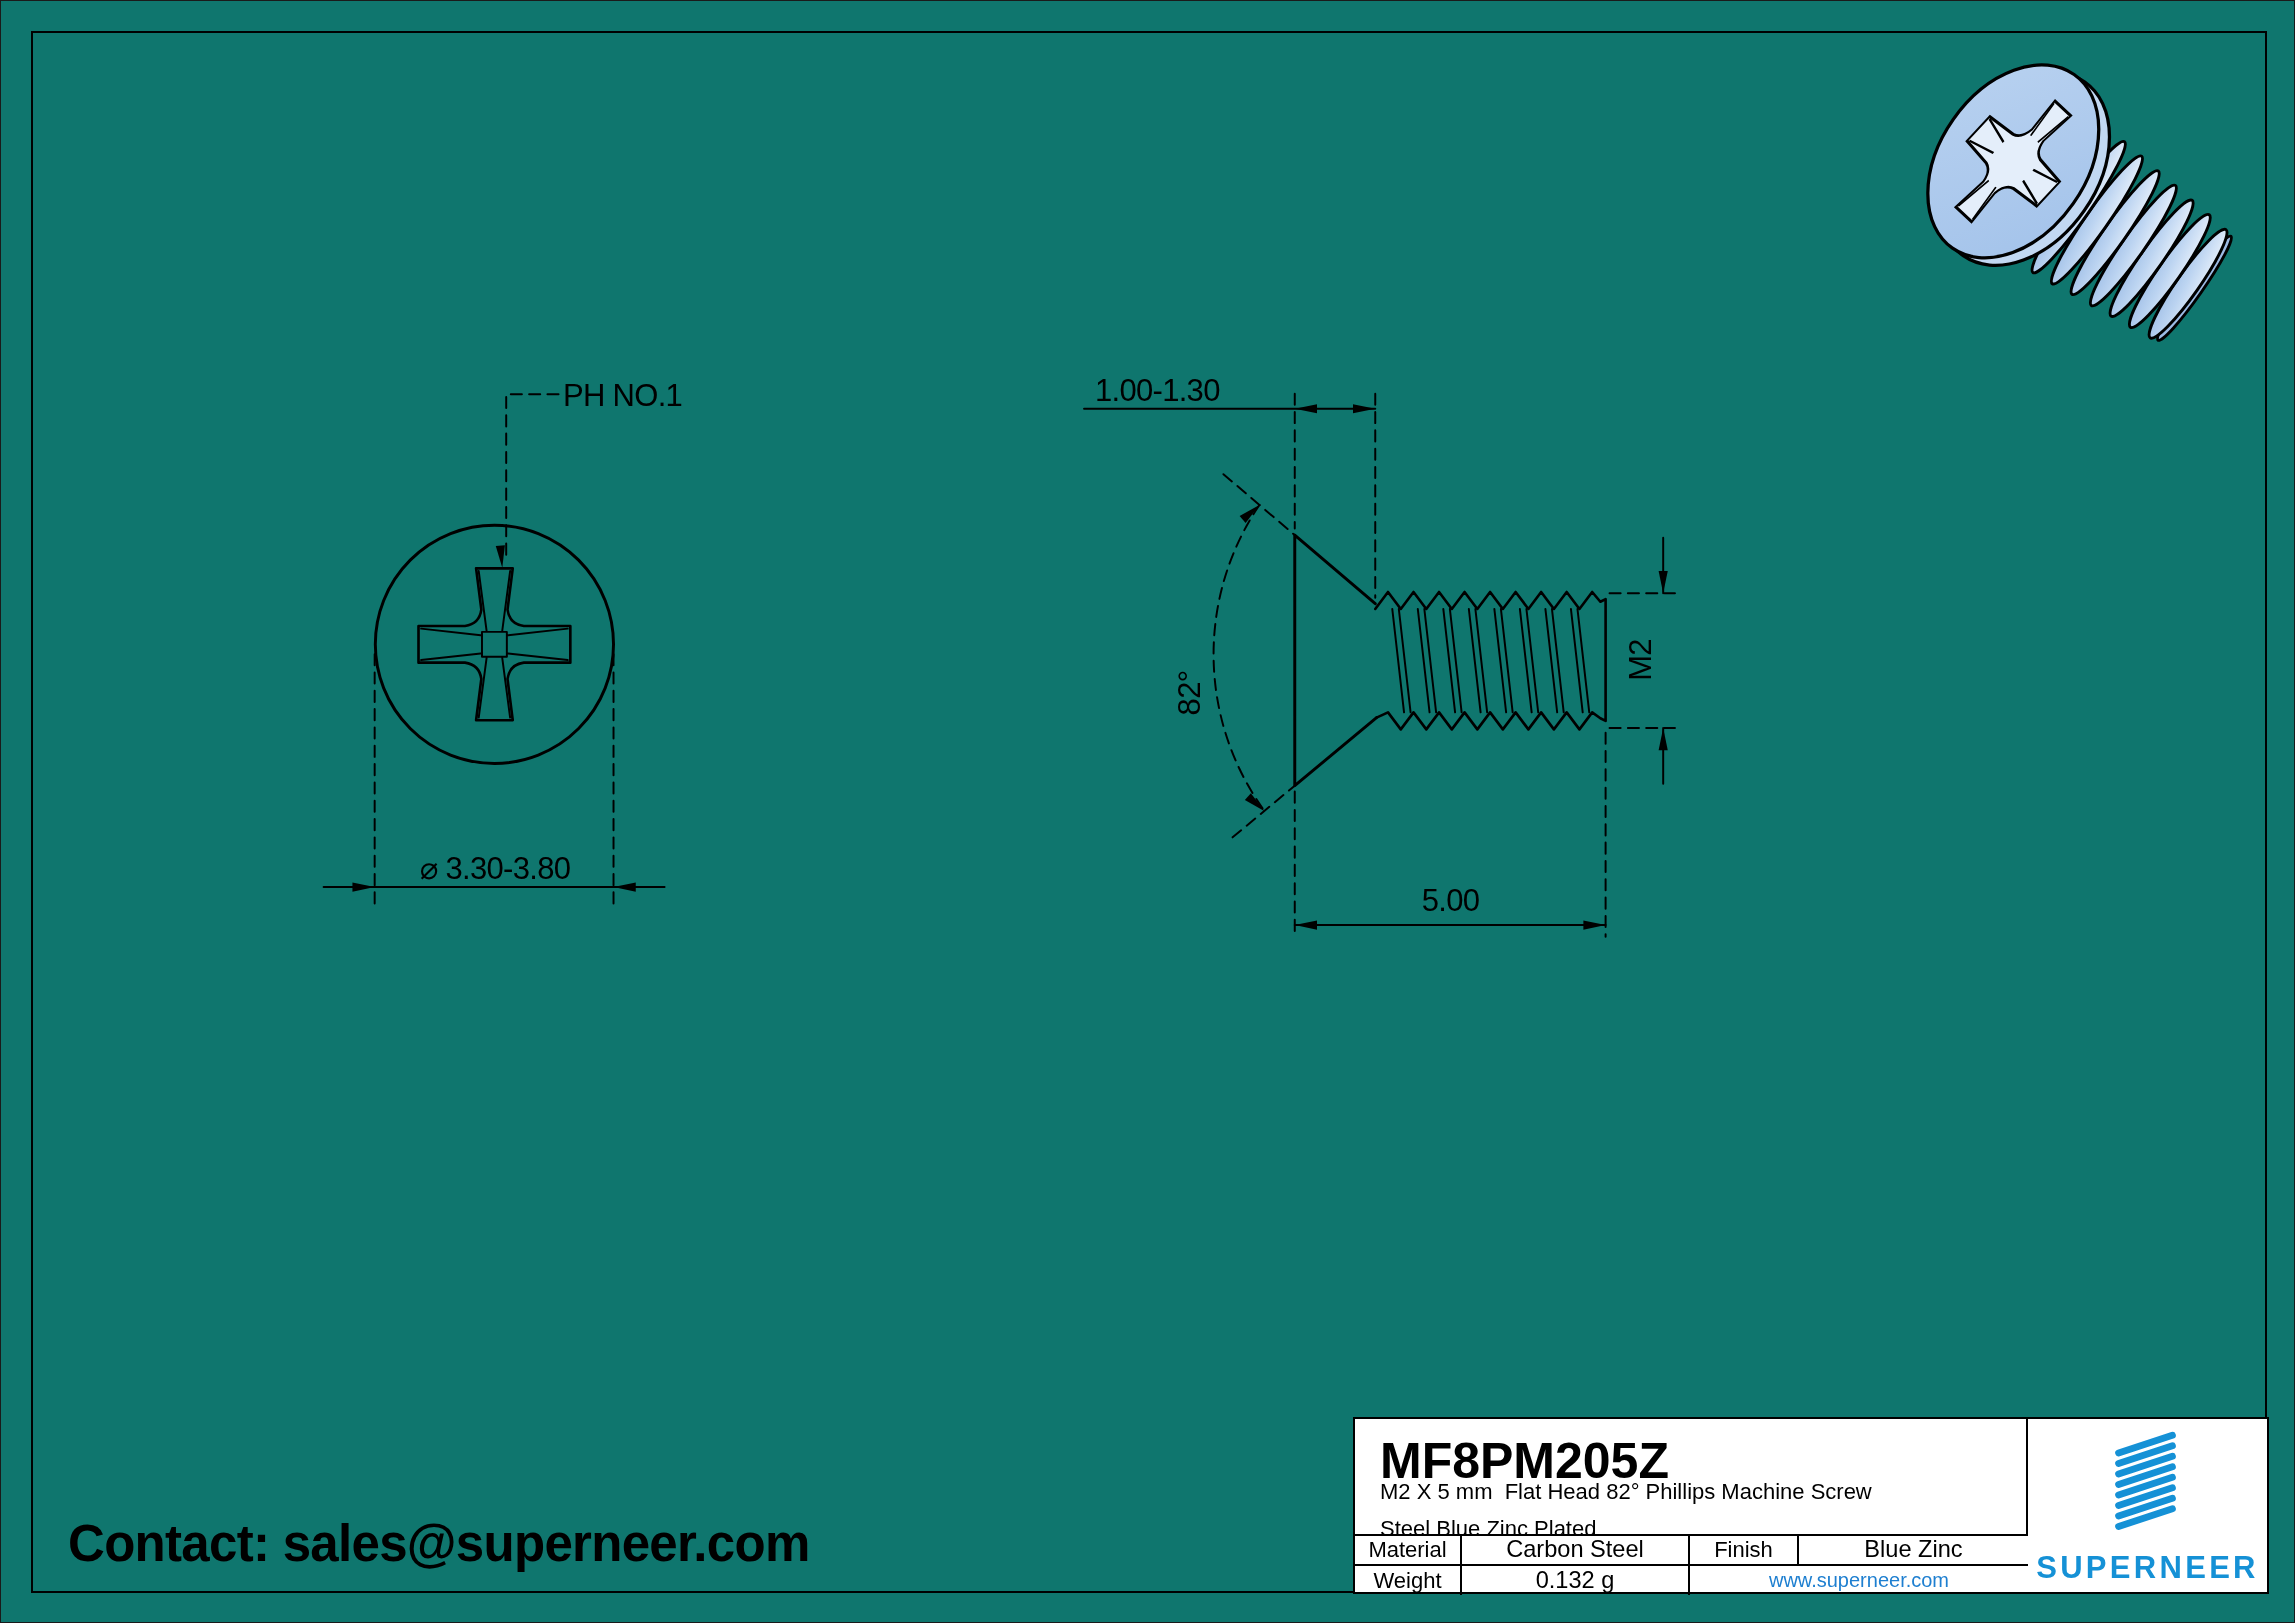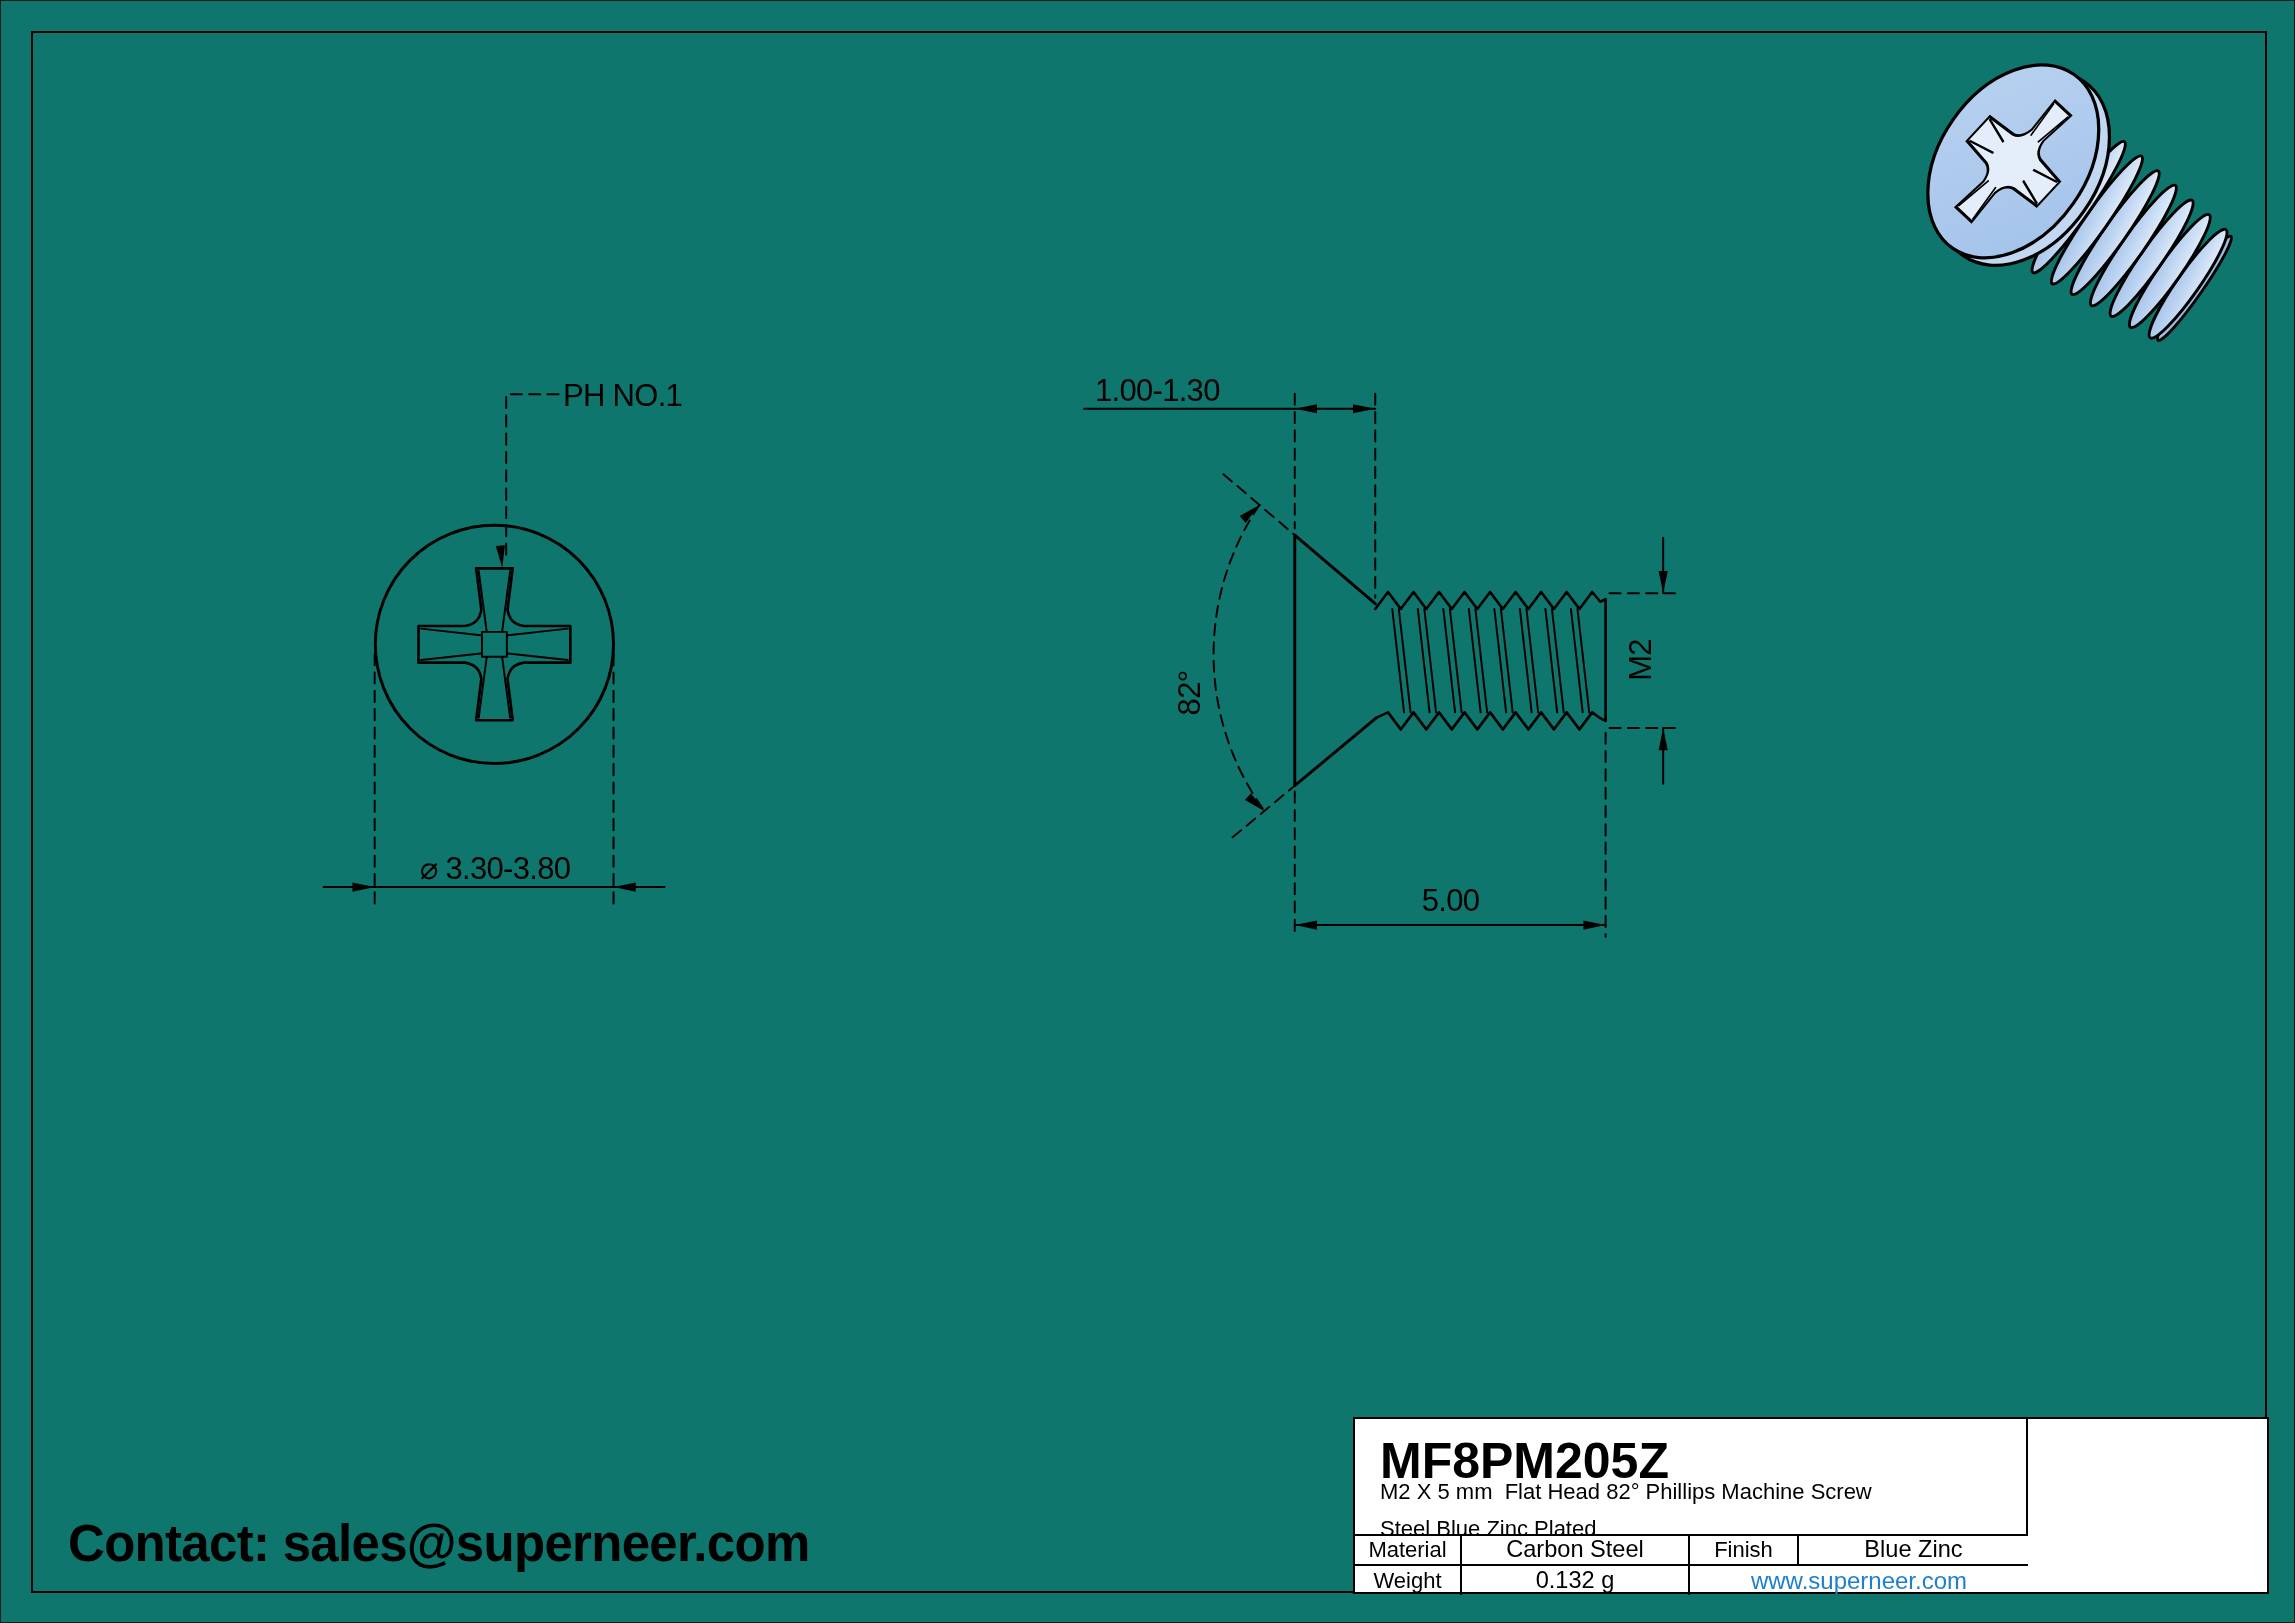--- a/index.html
+++ b/index.html
@@ -30,21 +30,21 @@
   .tb .part-number{position:absolute; left:25px; top:13px; font-size:50px; font-weight:bold; letter-spacing:0px;}
   .tb .desc1{position:absolute; left:25px; top:60px; font-size:22px; white-space:pre;}
   .tb .desc2{position:absolute; left:25px; top:85px; font-size:22px;margin-top:12px;}
   .tb .r1{top:117px; height:29.5px; border-right:2px solid #000; border-bottom:2px solid #000; font-size:22px;}
   .tb .r2{top:147px; height:29px; border-right:2px solid #000; font-size:22px;}
   .tb .c-mat{left:0; width:107px;}
   .tb .c-matv{left:107px; width:228px; font-size:23.6px;}
   .tb .c-fin{left:335px; width:109px;}
   .tb .c-finv{left:444px; width:229px; border-right:none; font-size:23.6px;}
   .tb .c-web{left:335px; width:338px; border-right:none;}
-  .tb .link{color:#1e7fd0; font-size:24px;}
+  .tb .link{color:#1e7fd0; font-size:20px;}
   .tb .logo-zone{left:673px; top:0; width:239px; height:173px; border:none;}
   .logo-stripes{position:absolute; left:86px; top:10.5px;}
   .brand{
     position:absolute; left:0; top:131px; width:100%; text-align:center;
     font-size:31px; font-weight:bold; letter-spacing:3.3px; color:#1591d6;
   }
 </style>
 </head>
 <body>
 
@@ -156,16 +156,31 @@
     <div class="cell r1 c-matv">Carbon Steel</div>
     <div class="cell r1 c-fin">Finish</div>
     <div class="cell r1 c-finv">Blue Zinc</div>
 
     <div class="cell r2 c-mat">Weight</div>
     <div class="cell r2 c-matv">0.132 g</div>
     <div class="cell r2 c-web">
       <span class="link">www.superneer.com</span>
     </div>
 
+    <div class="cell logo-zone">
+      <svg class="logo-stripes" width="63" height="105" viewBox="0 -6 96 160">
+        <g stroke="#1591d6" stroke-width="10.5" stroke-linecap="round">
+          <line x1="7" y1="141" x2="89" y2="114"></line>
+          <line x1="7" y1="125" x2="89" y2="98"></line>
+          <line x1="7" y1="109" x2="89" y2="82"></line>
+          <line x1="7" y1="93" x2="89" y2="66"></line>
+          <line x1="7" y1="77" x2="89" y2="50"></line>
+          <line x1="7" y1="61" x2="89" y2="34"></line>
+          <line x1="7" y1="45" x2="89" y2="18"></line>
+          <line x1="7" y1="29" x2="89" y2="2"></line>
+        </g>
+      </svg>
+      <div class="brand">SUPERNEER</div>
+    </div>
   </div>
 
 </div>
 
 
 </body></html>

